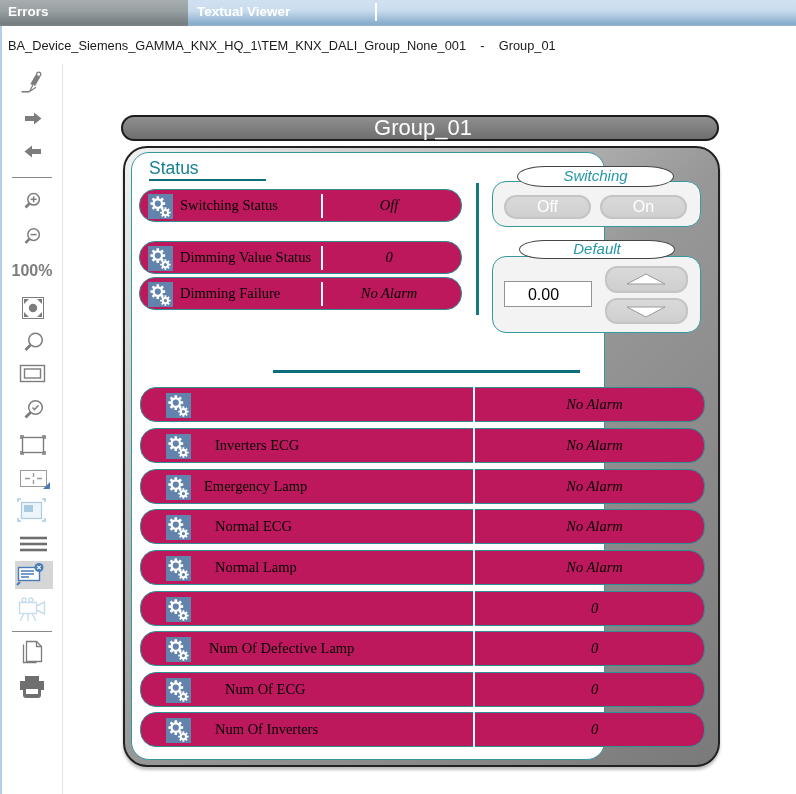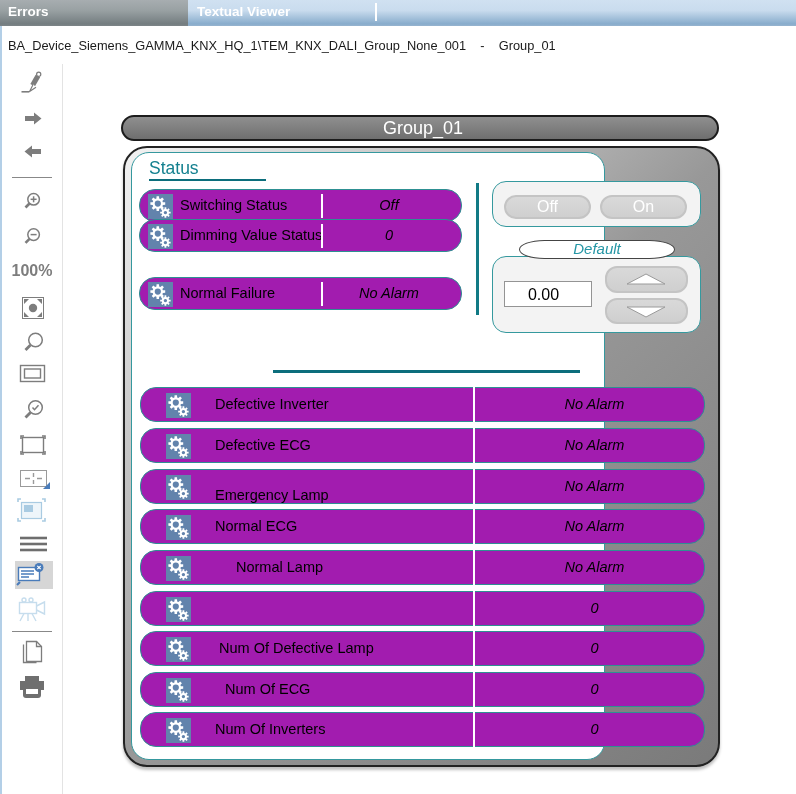--- a/index.html
+++ b/index.html
@@ -9,32 +9,32 @@
 #tabbar { left:0; top:0; width:796px; height:26px; background:linear-gradient(#d0e1f1,#c9dcee 40%,#88accc 92%,#97b4cf); }
 #tabdef { left:0; top:0; width:188px; height:26px; background:linear-gradient(#a7adb0,#99a1a3 40%,#747d80 92%,#7d8588); }
 .tabtxt { font-size:13.5px; font-weight:bold; color:#fff; line-height:23px; }
 #tabsep { left:375px; top:3px; width:2px; height:18px; background:#fff; }
 
 #crumb { left:8px; top:38px; font-size:12.8px; color:#1a1a1a; }
 
 #bluestrip { left:0; top:26px; width:2px; height:768px; background:#b3cfe7; }
 #toolline { left:62px; top:64px; width:1px; height:730px; background:#e3e3e3; }
 
-#titlebar { left:121px; top:115px; width:598px; height:26px; border-radius:13px; background:linear-gradient(#8f8f8f,#6f6f6f); border:2px solid #1c1c1c; color:#fff; font-size:18px; text-align:center; line-height:22px; text-indent:6px; }
+#titlebar { left:121px; top:115px; width:598px; height:26px; border-radius:13px; background:linear-gradient(#8f8f8f,#6f6f6f); border:2px solid #1c1c1c; color:#fff; font-size:22px; text-align:center; line-height:22px; text-indent:6px; }
 
 #panel { left:123px; top:146px; width:597px; height:621px; border-radius:24px; background:linear-gradient(135deg,#f2f2f2 0%,#c6c6c6 25%,#989898 50%,#7a7a7a 100%); border:2px solid #222; box-shadow:0 3px 3px rgba(0,0,0,0.25); }
 #inner { left:6px; top:4px; width:474px; height:608px; border-radius:18px; background:#fff; border:1.5px solid #35989e; }
 
 .teal { color:#14808f; }
 #stat { left:17px; top:5px; font-size:17.5px; }
 #statline { left:17px; top:26px; width:117px; height:2px; background:#0c6e7c; }
 #repttl { left:141px; top:195px; width:307px; font-size:17.5px; text-align:center; }
 #repline { left:141px; top:217px; width:307px; height:3px; background:#0c6e7c; }
 
-.pill { background:#a21caf; border:1.5px solid #2e9092; border-radius:16px; }
+.pill { background:#be185d; border:1.5px solid #2e9092; border-radius:16px;font-family:Liberation Serif, serif; }
 .spill { height:33px; }
 .rpill { height:35px; }
 .gear { position:absolute; top:4px; width:25px; height:25px; background:#6283ac; }
 .plabel { position:absolute; top:0; height:28px; line-height:30px; font-size:14.5px; color:#000; }
 .pval { position:absolute; top:0; height:28px; line-height:30px; font-size:14.5px; color:#000; font-style:italic; text-align:center; }
 .pdiv { position:absolute; top:3.5px; width:1.5px; height:24px; background:#fff; }
 .spill2 { left:7px; width:323px; }
 .rpill2 { left:8px; width:565px; }
 
 #vsep { left:344px; top:30px; width:3px; height:132px; background:#117a85; }
@@ -181,40 +181,41 @@
   <div id="statline" class="abs"></div>
 
   <div class="abs pill spill spill2" style="top:36px;">
     <div class="gear" style="left:8px;"><svg width="26" height="25">
             <use href="#gears"></use>
           </svg></div>
     <div class="plabel" style="left:40px;">Switching Status</div>
     <div class="pdiv" style="left:181px;"></div>
     <div class="pval" style="left:181px; width:136px;">Off</div>
   </div>
-  <div class="abs pill spill spill2" style="top:66px;">
+  <div class="abs pill spill spill2" style="top:88px;">
     <div class="gear" style="left:8px;"><svg width="26" height="25">
             <use href="#gears"></use>
           </svg></div>
     <div class="plabel" style="left:40px;">Dimming Value Status</div>
     <div class="pdiv" style="left:181px;"></div>
     <div class="pval" style="left:181px; width:136px;">0</div>
   </div>
   <div class="abs pill spill spill2" style="top:124px;">
     <div class="gear" style="left:8px;"><svg width="26" height="25">
             <use href="#gears"></use>
           </svg></div>
-    <div class="plabel" style="left:40px;">Normal Failure</div>
+    <div class="plabel" style="left:40px;">Dimming Failure</div>
     <div class="pdiv" style="left:181px;"></div>
     <div class="pval" style="left:181px; width:136px;">No Alarm</div>
   </div>
 
   <div id="vsep" class="abs"></div>
 
   <div class="abs gbox" style="left:360px; top:28px; width:209px; height:46px;"></div>
+  <div class="abs oval" style="left:385px; top:13px; width:157px; height:21px; line-height:18px;">Switching</div>
   <div class="abs gbtn" style="left:372px; top:42px; width:87px; height:24px; line-height:20px;">Off</div>
   <div class="abs gbtn" style="left:468px; top:42px; width:87px; height:24px; line-height:20px;">On</div>
 
   <div class="abs gbox" style="left:360px; top:103px; width:209px; height:77px;"></div>
   <div class="abs oval" style="left:387px; top:87px; width:156px; height:19px; line-height:16px;">Default</div>
   <div id="dimin" class="abs" style="left:372px; top:128px; width:88px; height:26px;text-align:center;">0.00</div>
   <div class="abs gbtn" style="left:473px; top:113px; width:83px; height:27px;">
     <svg width="79" height="23">
           <path d="M20 16 L39 6 L58 16 Z" fill="#fff" stroke="#9a9a9a" stroke-width="1"></path>
         </svg>
@@ -224,68 +225,67 @@
           <path d="M20 7 L39 17 L58 7 Z" fill="#fff" stroke="#9a9a9a" stroke-width="1"></path>
         </svg>
   </div>
 
   <div id="repline" class="abs"></div>
 
   <div class="abs pill rpill rpill2" style="top:234px;">
     <div class="gear" style="left:25px;"><svg width="26" height="25">
             <use href="#gears"></use>
           </svg></div>
-    <div class="plabel" style="left:74px;">Defective Inverter</div>
     <div class="pdiv" style="left:332px;"></div>
     <div class="pval" style="left:345px; width:217px;">No Alarm</div>
   </div>
   <div class="abs pill rpill rpill2" style="top:275px;">
     <div class="gear" style="left:25px;"><svg width="26" height="25">
             <use href="#gears"></use>
           </svg></div>
-    <div class="plabel" style="left:74px;">Defective ECG</div>
+    <div class="plabel" style="left:74px;">Inverters ECG</div>
     <div class="pdiv" style="left:332px;"></div>
     <div class="pval" style="left:345px; width:217px;">No Alarm</div>
   </div>
   <div class="abs pill rpill rpill2" style="top:316px;">
     <div class="gear" style="left:25px;"><svg width="26" height="25">
             <use href="#gears"></use>
           </svg></div>
-    <div class="plabel" style="left:74px;margin-top:9px;">Emergency Lamp</div>
+    <div class="plabel" style="left:63px;">Emergency Lamp</div>
     <div class="pdiv" style="left:332px;"></div>
     <div class="pval" style="left:345px; width:217px;">No Alarm</div>
   </div>
   <div class="abs pill rpill rpill2" style="top:356px;">
     <div class="gear" style="left:25px;"><svg width="26" height="25">
             <use href="#gears"></use>
           </svg></div>
     <div class="plabel" style="left:74px;">Normal ECG</div>
     <div class="pdiv" style="left:332px;"></div>
     <div class="pval" style="left:345px; width:217px;">No Alarm</div>
   </div>
   <div class="abs pill rpill rpill2" style="top:397px;">
     <div class="gear" style="left:25px;"><svg width="26" height="25">
             <use href="#gears"></use>
           </svg></div>
-    <div class="plabel" style="left:74px;margin-left:21px;">Normal Lamp</div>
+    <div class="plabel" style="left:74px;">Normal Lamp</div>
     <div class="pdiv" style="left:332px;"></div>
     <div class="pval" style="left:345px; width:217px;">No Alarm</div>
   </div>
   <div class="abs pill rpill rpill2" style="top:438px;">
     <div class="gear" style="left:25px;"><svg width="26" height="25">
             <use href="#gears"></use>
           </svg></div>
     <div class="pdiv" style="left:332px;"></div>
     <div class="pval" style="left:345px; width:217px;">0</div>
   </div>
   <div class="abs pill rpill rpill2" style="top:478px;">
     <div class="gear" style="left:25px;"><svg width="26" height="25">
             <use href="#gears"></use>
           </svg></div>
-    <div class="plabel" style="left:78px;text-align:center;">Num Of Defective Lamp</div>
+    <div class="plabel" style="left:68px;text-align:center;">Num Of Defective Lamp</div>
     <div class="pdiv" style="left:332px;"></div>
     <div class="pval" style="left:345px; width:217px;">0</div>
   </div>
   <div class="abs pill rpill rpill2" style="top:519px;">
     <div class="gear" style="left:25px;"><svg width="26" height="25">
             <use href="#gears"></use>
           </svg></div>
     <div class="plabel" style="left:84px;">Num Of ECG</div>
     <div class="pdiv" style="left:332px;"></div>
     <div class="pval" style="left:345px; width:217px;">0</div>

